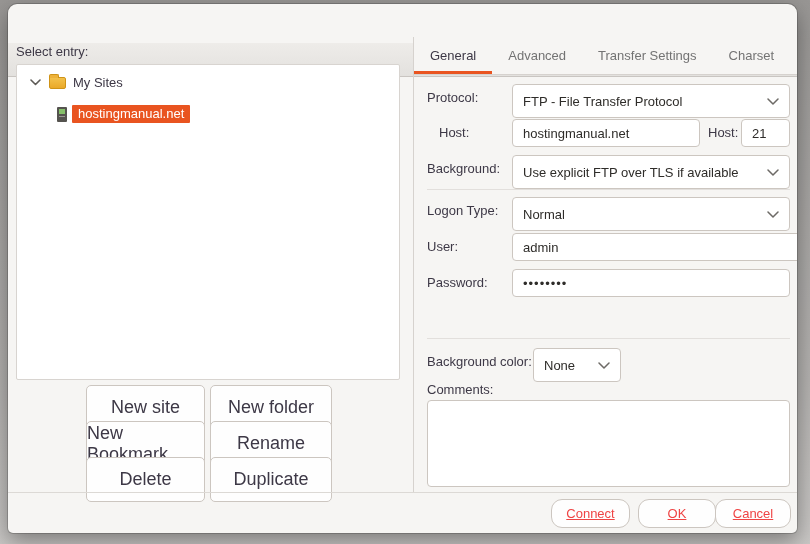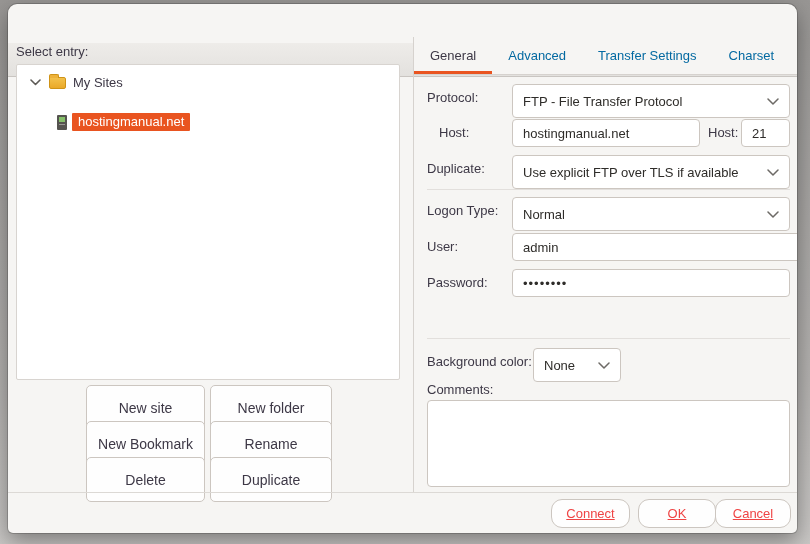--- a/index.html
+++ b/index.html
@@ -33,21 +33,21 @@
     font-size:12px; font-weight:bold; cursor:pointer; line-height:1;
   }
 
   
   .select-entry-label { position:absolute; left:8px; top:40px; font-size:13px; color:#3d3846; }
   .tree-box {
     position:absolute; left:8px; top:60px; width:384px; height:316px;
     background:#ffffff; border:1px solid #d8d4d0; border-radius:2px;
   }
   .tree-row { display:flex; align-items:center; height:22px; font-size:13px; color:#3d3846; }
-  .tree-row.root { margin:6px 0 18px 10px; }
+  .tree-row.root { margin:6px 0 10px 10px; }
   .tree-row.child { margin-left:40px; }
   .expander { width:16px; height:16px; margin-right:6px; display:flex; align-items:center; justify-content:center; }
   .folder-icon {
     position:relative; width:17px; height:12px; margin-right:7px; margin-top:2px;
     background:linear-gradient(#f3c14b,#eaa928); border:1px solid #cf9317; border-radius:1px 2px 2px 2px;
   }
   .folder-icon::before {
     content:""; position:absolute; left:-1px; top:-4px; width:8px; height:3px;
     background:#eeb23a; border:1px solid #cf9317; border-bottom:none; border-radius:2px 2px 0 0;
   }
@@ -56,35 +56,35 @@
   .server-icon::before { content:""; position:absolute; left:2px; top:2px; width:6px; height:5px; background:#86c06a; }
   .server-icon::after { content:""; position:absolute; left:2px; top:9px; width:6px; height:1px; background:#9a9893; }
   .tree-selected {
     background:#e95420; color:#ffffff; padding:1px 6px 2px 6px; border-radius:1px;
     font-size:13px;
   }
 
   
   .grid-btn {
     position:absolute; height:45px; background:#fefefe; border:1px solid #ccc6c0;
-    border-radius:5px; font-size:14px; color:#3d3846;
+    border-radius:5px; font-size:18px; color:#3d3846;
     display:flex; align-items:center; justify-content:center; cursor:pointer;
   }
   .col1 { left:78px; width:119px; }
   .col2 { left:202px; width:122px; }
   .brow1 { top:381px; } .brow2 { top:417px; } .brow3 { top:453px; }
 
   
   .vsep { position:absolute; left:405px; top:33px; width:1px; height:455px; background:#d6d2ce; }
   .tabbar {
     position:absolute; left:406px; top:33px; width:383px; height:38px;
     display:flex; border-bottom:1px solid #d6d2ce; background:#f6f5f3;
   }
   .tab {
-    padding:0 16px; line-height:37px; font-size:13px; color:#0369a1; cursor:pointer;
+    padding:0 16px; line-height:37px; font-size:13px; color:#737373; cursor:pointer;
     border-bottom:3px solid transparent; white-space:nowrap;
   }
   .tab.active { color:#3d3846; border-bottom-color:#e95420; }
 
   .form-label { position:absolute; left:419px; font-size:13px; color:#3d3846; }
   .control {
     position:absolute; left:504px; height:28px; background:#ffffff;
     border:1px solid #ccc6c0; border-radius:4px; font-size:13px; color:#2e2c29;
     display:flex; align-items:center; padding:16px 10px;
   }
@@ -176,21 +176,21 @@
             <path d="M1 1l5 5 5-5" fill="none" stroke="#6d6a66" stroke-width="1.5" stroke-linecap="round" stroke-linejoin="round"></path>
           </svg>
       </span>
     </div>
 
     <div class="form-label" style="top:121px;margin-left:12px;">Host:</div>
     <input class="text-input" style="left: 504px; top: 115px; width: 188px;" value="hostingmanual.net">
     <div class="form-label" style="left:700px; top:121px;">Host:</div>
     <input class="text-input" style="left: 733px; top: 115px; width: 49px;" value="21">
 
-    <div class="form-label" style="top:157px;">Duplicate:</div>
+    <div class="form-label" style="top:157px;">Background:</div>
     <div class="control dropdown" style="top:151px; width:278px;">
       <span>Use explicit FTP over TLS if available</span>
       <span class="chev">
         <svg width="12" height="7" viewBox="0 0 12 7">
             <path d="M1 1l5 5 5-5" fill="none" stroke="#6d6a66" stroke-width="1.5" stroke-linecap="round" stroke-linejoin="round"></path>
           </svg>
       </span>
     </div>
 
     <div class="hdiv" style="top:185px;"></div>

